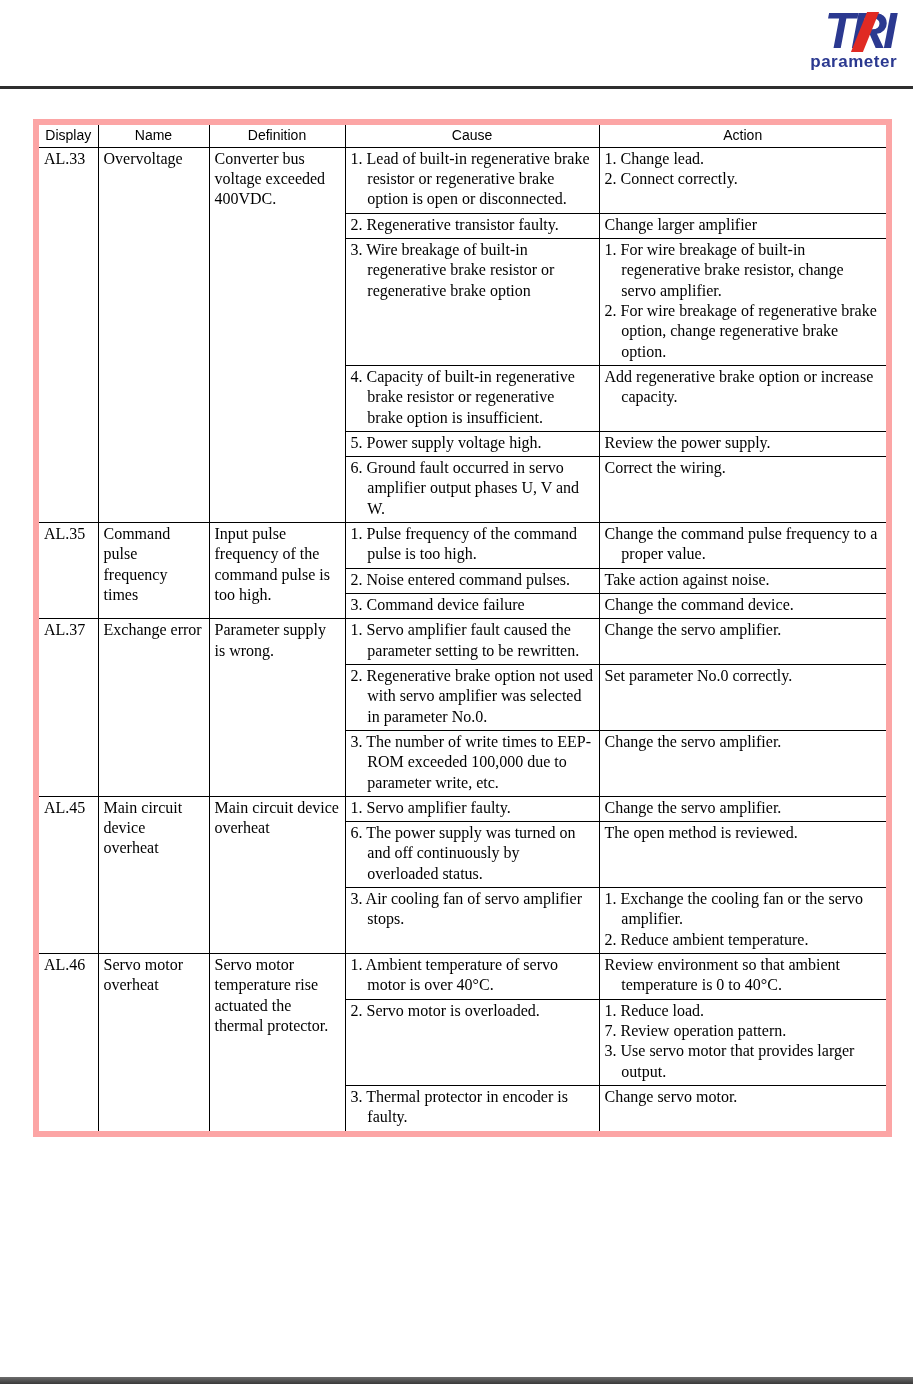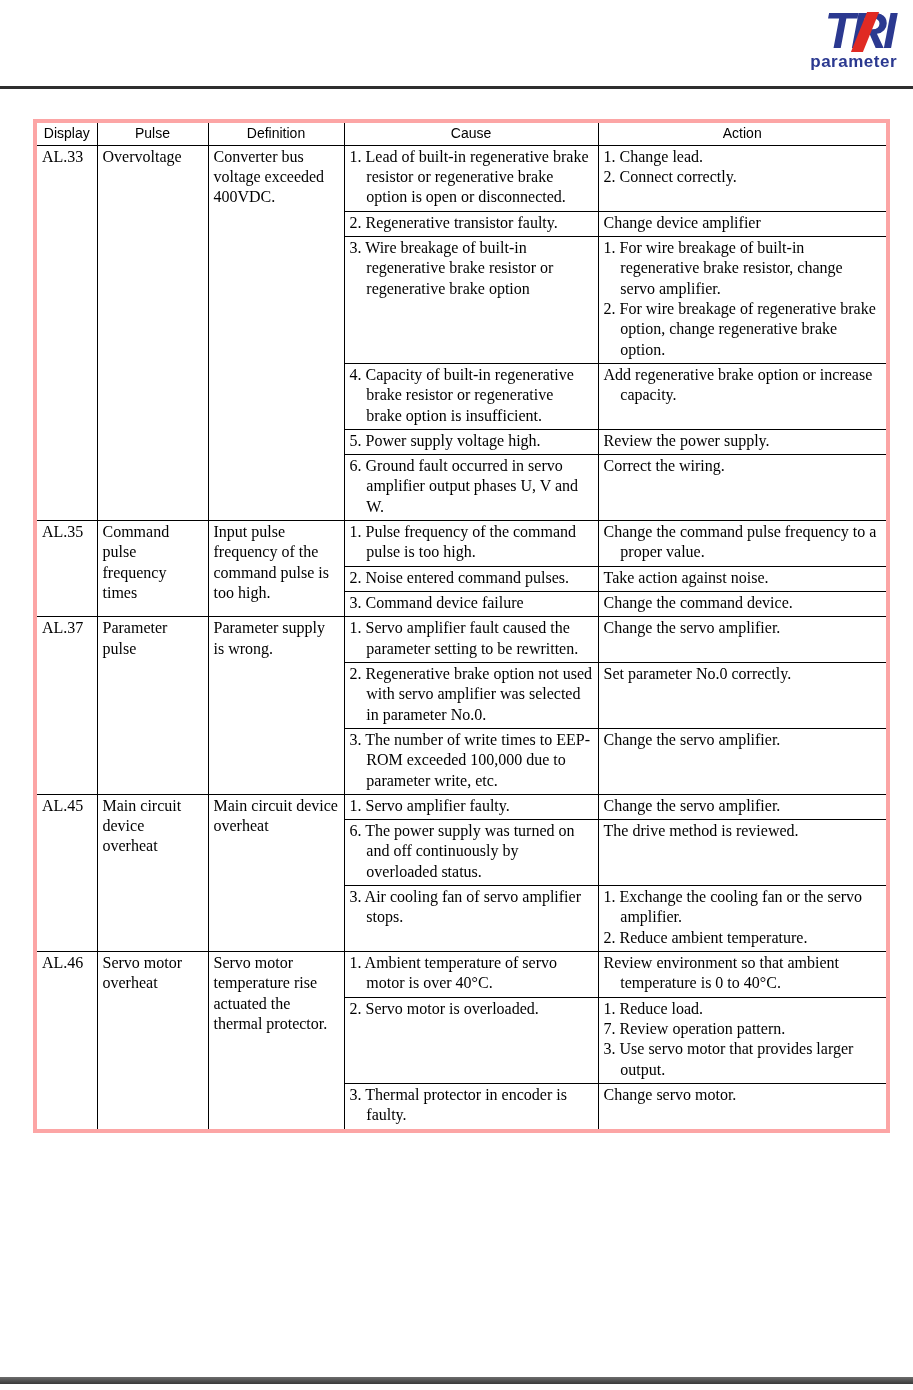--- a/index.html
+++ b/index.html
@@ -37,21 +37,21 @@
   
   .top-rule { position: absolute; left: 0; top: 86px; width: 913px; height: 3px; background: #2f2f2f; }
   .bottom-bar { position: absolute; left: 0; bottom: 6px; width: 913px; height: 7px;
                 background: linear-gradient(#6d6d6d, #383838); }
 
   
   .table-wrap { position: absolute; left: 33px; top: 119px; width: 853px; }
   table {
     width: 853px; table-layout: fixed;
     border-collapse: collapse;
-    border: 4px solid #fca5a5;
+    border: 6px solid #fca5a5;
   }
   th, td {
     border: 1px solid #000;
     vertical-align: top;
     font-size: 16px; line-height: 1.27;
     padding: 1px 5px 3px 5px;
     overflow: hidden;
   }
   th {
     font-family: "Liberation Sans", sans-serif;
@@ -80,21 +80,21 @@
     <colgroup>
       <col style="width:62px">
       <col style="width:111px">
       <col style="width:136px">
       <col style="width:254px">
       <col style="width:290px">
     </colgroup>
     <thead>
       <tr id="thead-row">
           <th>Display</th>
-          <th>Pulse</th>
+          <th>Name</th>
           <th>Definition</th>
           <th>Cause</th>
           <th>Action</th>
         </tr>
     </thead>
     <tbody id="alarm-tbody">
         <tr>
           <td rowspan="6">AL.33</td>
           <td rowspan="6">Overvoltage</td>
           <td rowspan="6">Converter bus voltage exceeded 400VDC.</td>
@@ -104,21 +104,21 @@
           <td>
             <div class="hang">1. Change lead.</div>
             <div class="hang">2. Connect correctly.</div>
           </td>
         </tr>
         <tr>
           <td>
             <div class="hang">2. Regenerative transistor faulty.</div>
           </td>
           <td>
-            <div class="hang">Change device amplifier</div>
+            <div class="hang">Change larger amplifier</div>
           </td>
         </tr>
         <tr>
           <td>
             <div class="hang">3. Wire breakage of built-in regenerative brake resistor or regenerative brake option</div>
           </td>
           <td>
             <div class="hang">1. For wire breakage of built-in regenerative brake resistor, change servo amplifier.</div>
             <div class="hang">2. For wire breakage of regenerative brake option, change regenerative brake option.</div>
           </td>
@@ -169,21 +169,21 @@
         <tr>
           <td>
             <div class="hang">3. Command device failure</div>
           </td>
           <td>
             <div class="hang">Change the command device.</div>
           </td>
         </tr>
         <tr>
           <td rowspan="3">AL.37</td>
-          <td rowspan="3">Parameter pulse</td>
+          <td rowspan="3">Exchange error</td>
           <td rowspan="3">Parameter supply is wrong.</td>
           <td>
             <div class="hang">1. Servo amplifier fault caused the parameter setting to be rewritten.</div>
           </td>
           <td>
             <div class="hang">Change the servo amplifier.</div>
           </td>
         </tr>
         <tr>
           <td>
@@ -210,21 +210,21 @@
           </td>
           <td>
             <div class="hang">Change the servo amplifier.</div>
           </td>
         </tr>
         <tr>
           <td>
             <div class="hang">6. The power supply was turned on and off continuously by overloaded status.</div>
           </td>
           <td>
-            <div class="hang">The drive method is reviewed.</div>
+            <div class="hang">The open method is reviewed.</div>
           </td>
         </tr>
         <tr>
           <td>
             <div class="hang">3. Air cooling fan of servo amplifier stops.</div>
           </td>
           <td>
             <div class="hang">1. Exchange the cooling fan or the servo amplifier.</div>
             <div class="hang">2. Reduce ambient temperature.</div>
           </td>

